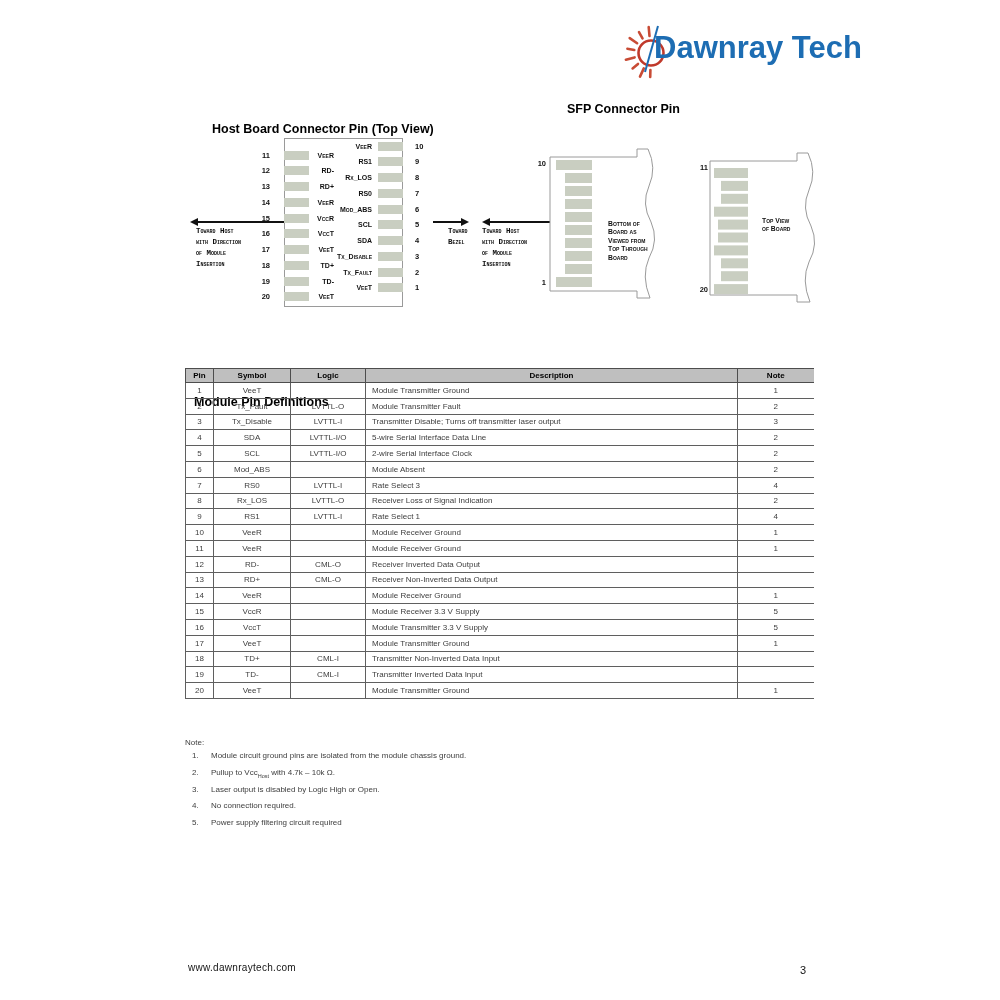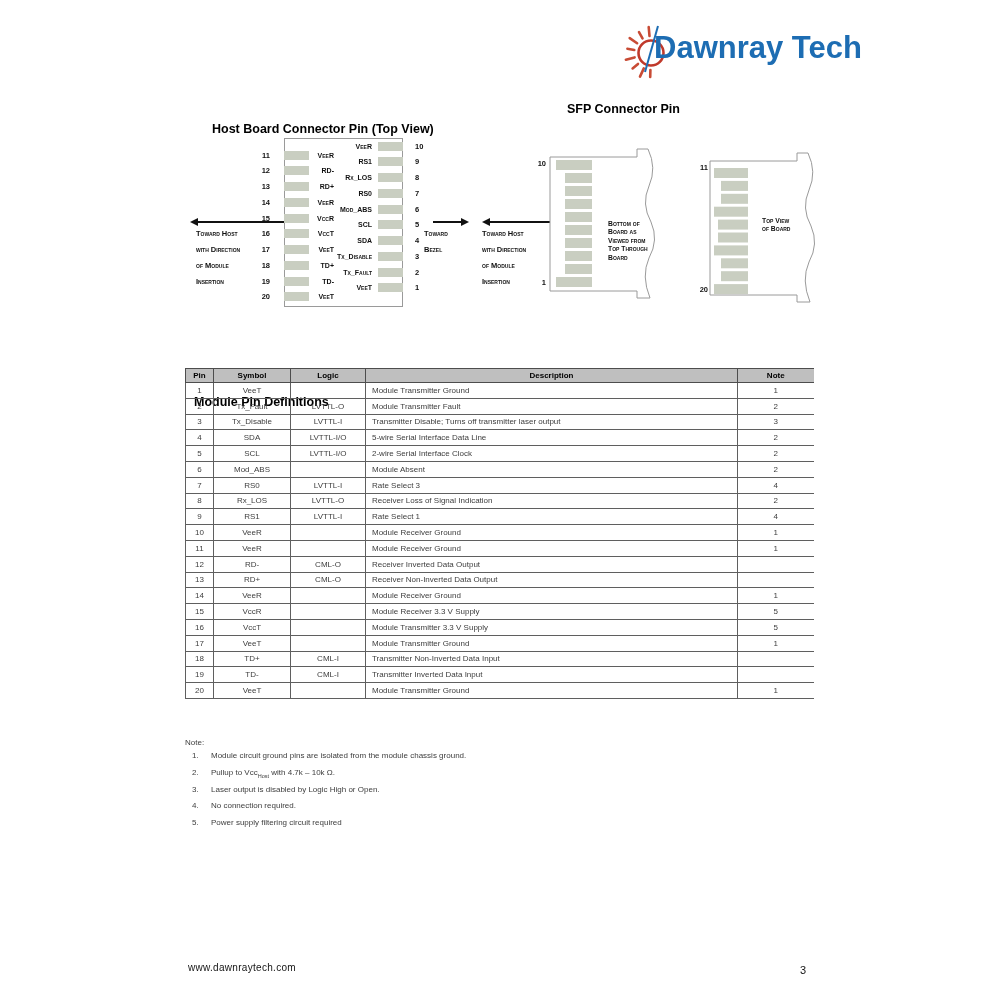--- a/index.html
+++ b/index.html
@@ -26,23 +26,23 @@
   .hl-num { width:20px; text-align:right; }
   .hl-pad { margin-left:14px; }
   .hl-label { margin-left:5px; width:20px; text-align:right; }
   .hr-label { width:42px; text-align:right; }
   .hr-pad { margin-left:6px; }
   .hr-num { margin-left:12px; width:18px; text-align:left; }
   .pad { width:25px; height:9px; background:#c9cec1; }
   .pin-label { font-size:7px; font-weight:bold; font-variant:small-caps; color:#111; white-space:nowrap; }
 
   
-  .ann { font-size:7.5px; font-weight:bold; font-variant:small-caps; line-height:16px; white-space:pre-line; color:#111; }
+  .ann { font-size:7.5px; font-weight:bold; font-variant:small-caps; line-height:11px; white-space:pre-line; color:#111;font-family:Liberation Mono, monospace; }
   #ann-host-left  { left:196px; top:226px; width:72px; }
-  #ann-bezel      { left:424px; top:226px; width:40px; }
+  #ann-bezel      { left:448px; top:226px; width:40px; }
   #ann-host-right { left:482px; top:226px; width:68px; }
   .aline { height:1.5px; background:#111; }
   #arrow-left-line  { left:197px; top:221px; width:87px; }
   #arrow-left-head  { left:190px; top:218px; border-top:4px solid transparent; border-bottom:4px solid transparent; border-right:8px solid #111; width:0; height:0; }
   #arrow-bezel-line { left:433px; top:221px; width:29px; }
   #arrow-bezel-head { left:461px; top:218px; border-top:4px solid transparent; border-bottom:4px solid transparent; border-left:8px solid #111; width:0; height:0; }
   #arrow-right-line { left:489px; top:221px; width:61px; }
   #arrow-right-head { left:482px; top:218px; border-top:4px solid transparent; border-bottom:4px solid transparent; border-right:8px solid #111; width:0; height:0; }
 
   

